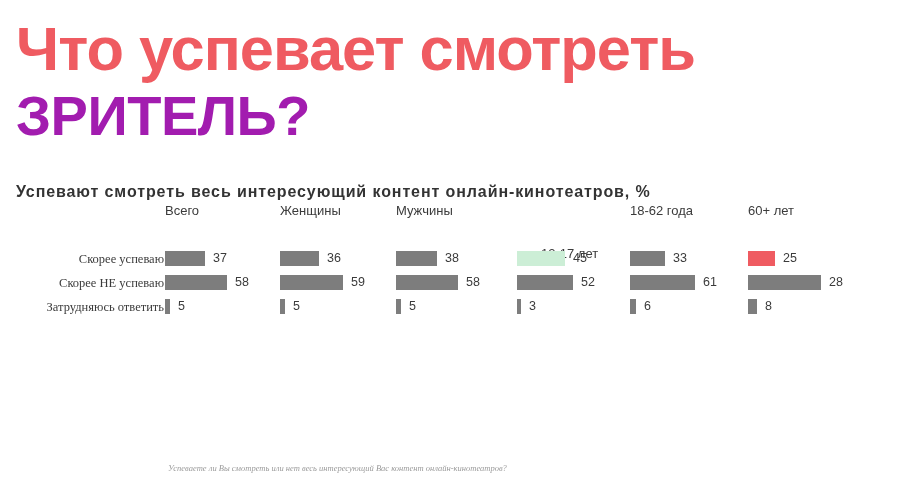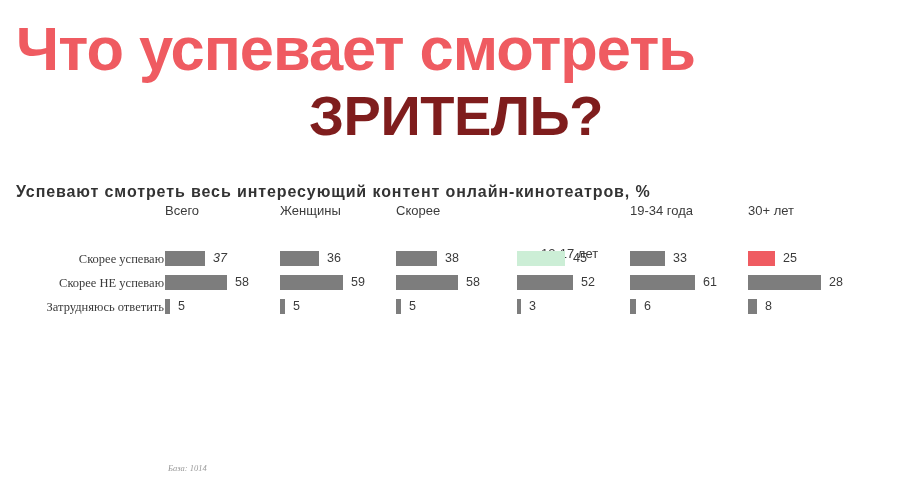--- a/index.html
+++ b/index.html
@@ -35,24 +35,23 @@
     transform: scaleX(0.99);
     transform-origin: left center;
   }
   .title-line2 {
     display: block;
     font-family: "Liberation Sans", sans-serif;
     font-weight: bold;
     font-size: 56px;
     line-height: 60px;
     letter-spacing: -0.5px;
-    color: #7f1d1d;
+    color: #a21caf;
     margin-top: 6px;
     white-space: nowrap;
-    text-align: center;
   }
 
   
   .subtitle {
     position: absolute;
     left: 16px;
     top: 183px;
     font-family: "Liberation Sans", sans-serif;
     font-weight: bold;
     font-size: 16px;
@@ -145,31 +144,31 @@
   <span class="title-line1">Что успевает смотреть</span>
   <span class="title-line2">ЗРИТЕЛЬ?</span>
 </div>
 
 <div class="subtitle">Успевают смотреть весь интересующий контент онлайн-кинотеатров,  %</div>
 
 <div class="chart">
   <div class="chart-headers">
       <div class="col-header" style="left: 165px;">Всего</div>
       <div class="col-header" style="left: 280px; text-align: center;">Женщины</div>
-      <div class="col-header" style="left: 396px;">Скорее</div>
+      <div class="col-header" style="left: 396px;">Мужчины</div>
       <div class="col-header" style="left: 541px; margin-top: 43px;">12-17 лет</div>
-      <div class="col-header" style="left: 630px;">19-34 года</div>
-      <div class="col-header" style="left: 748px;">30+ лет</div>
+      <div class="col-header" style="left: 630px;">18-62 года</div>
+      <div class="col-header" style="left: 748px;">60+ лет</div>
     </div>
   <div class="chart-rows" style="position: relative; height: 100px;">
       <div class="chart-row" style="position: absolute; left: 0px; top: 24px; width: 900px;">
         <div class="row-label">Скорее успеваю</div>
         <div class="cell" style="left: 165px;">
           <div class="bar" style="width: 40px;"></div>
-          <div class="bar-value" style="left: 48px; font-style: italic;">37</div>
+          <div class="bar-value" style="left: 48px;">37</div>
         </div>
         <div class="cell" style="left: 280px;">
           <div class="bar" style="width: 39px;"></div>
           <div class="bar-value" style="left: 47px;">36</div>
         </div>
         <div class="cell" style="left: 396px;">
           <div class="bar" style="width: 41px;"></div>
           <div class="bar-value" style="left: 49px;">38</div>
         </div>
         <div class="cell" style="left: 517px;">
@@ -236,14 +235,14 @@
         </div>
         <div class="cell" style="left: 748px;">
           <div class="bar" style="width: 9px;"></div>
           <div class="bar-value" style="left: 17px;">8</div>
         </div>
       </div>
     </div>
 </div>
 
 <div class="footnote">
-  <div>База:  1014</div>
+  <div>Успеваете ли Вы смотреть или нет весь интересующий Вас контент онлайн-кинотеатров?</div>
 </div>
 
 </body></html>

